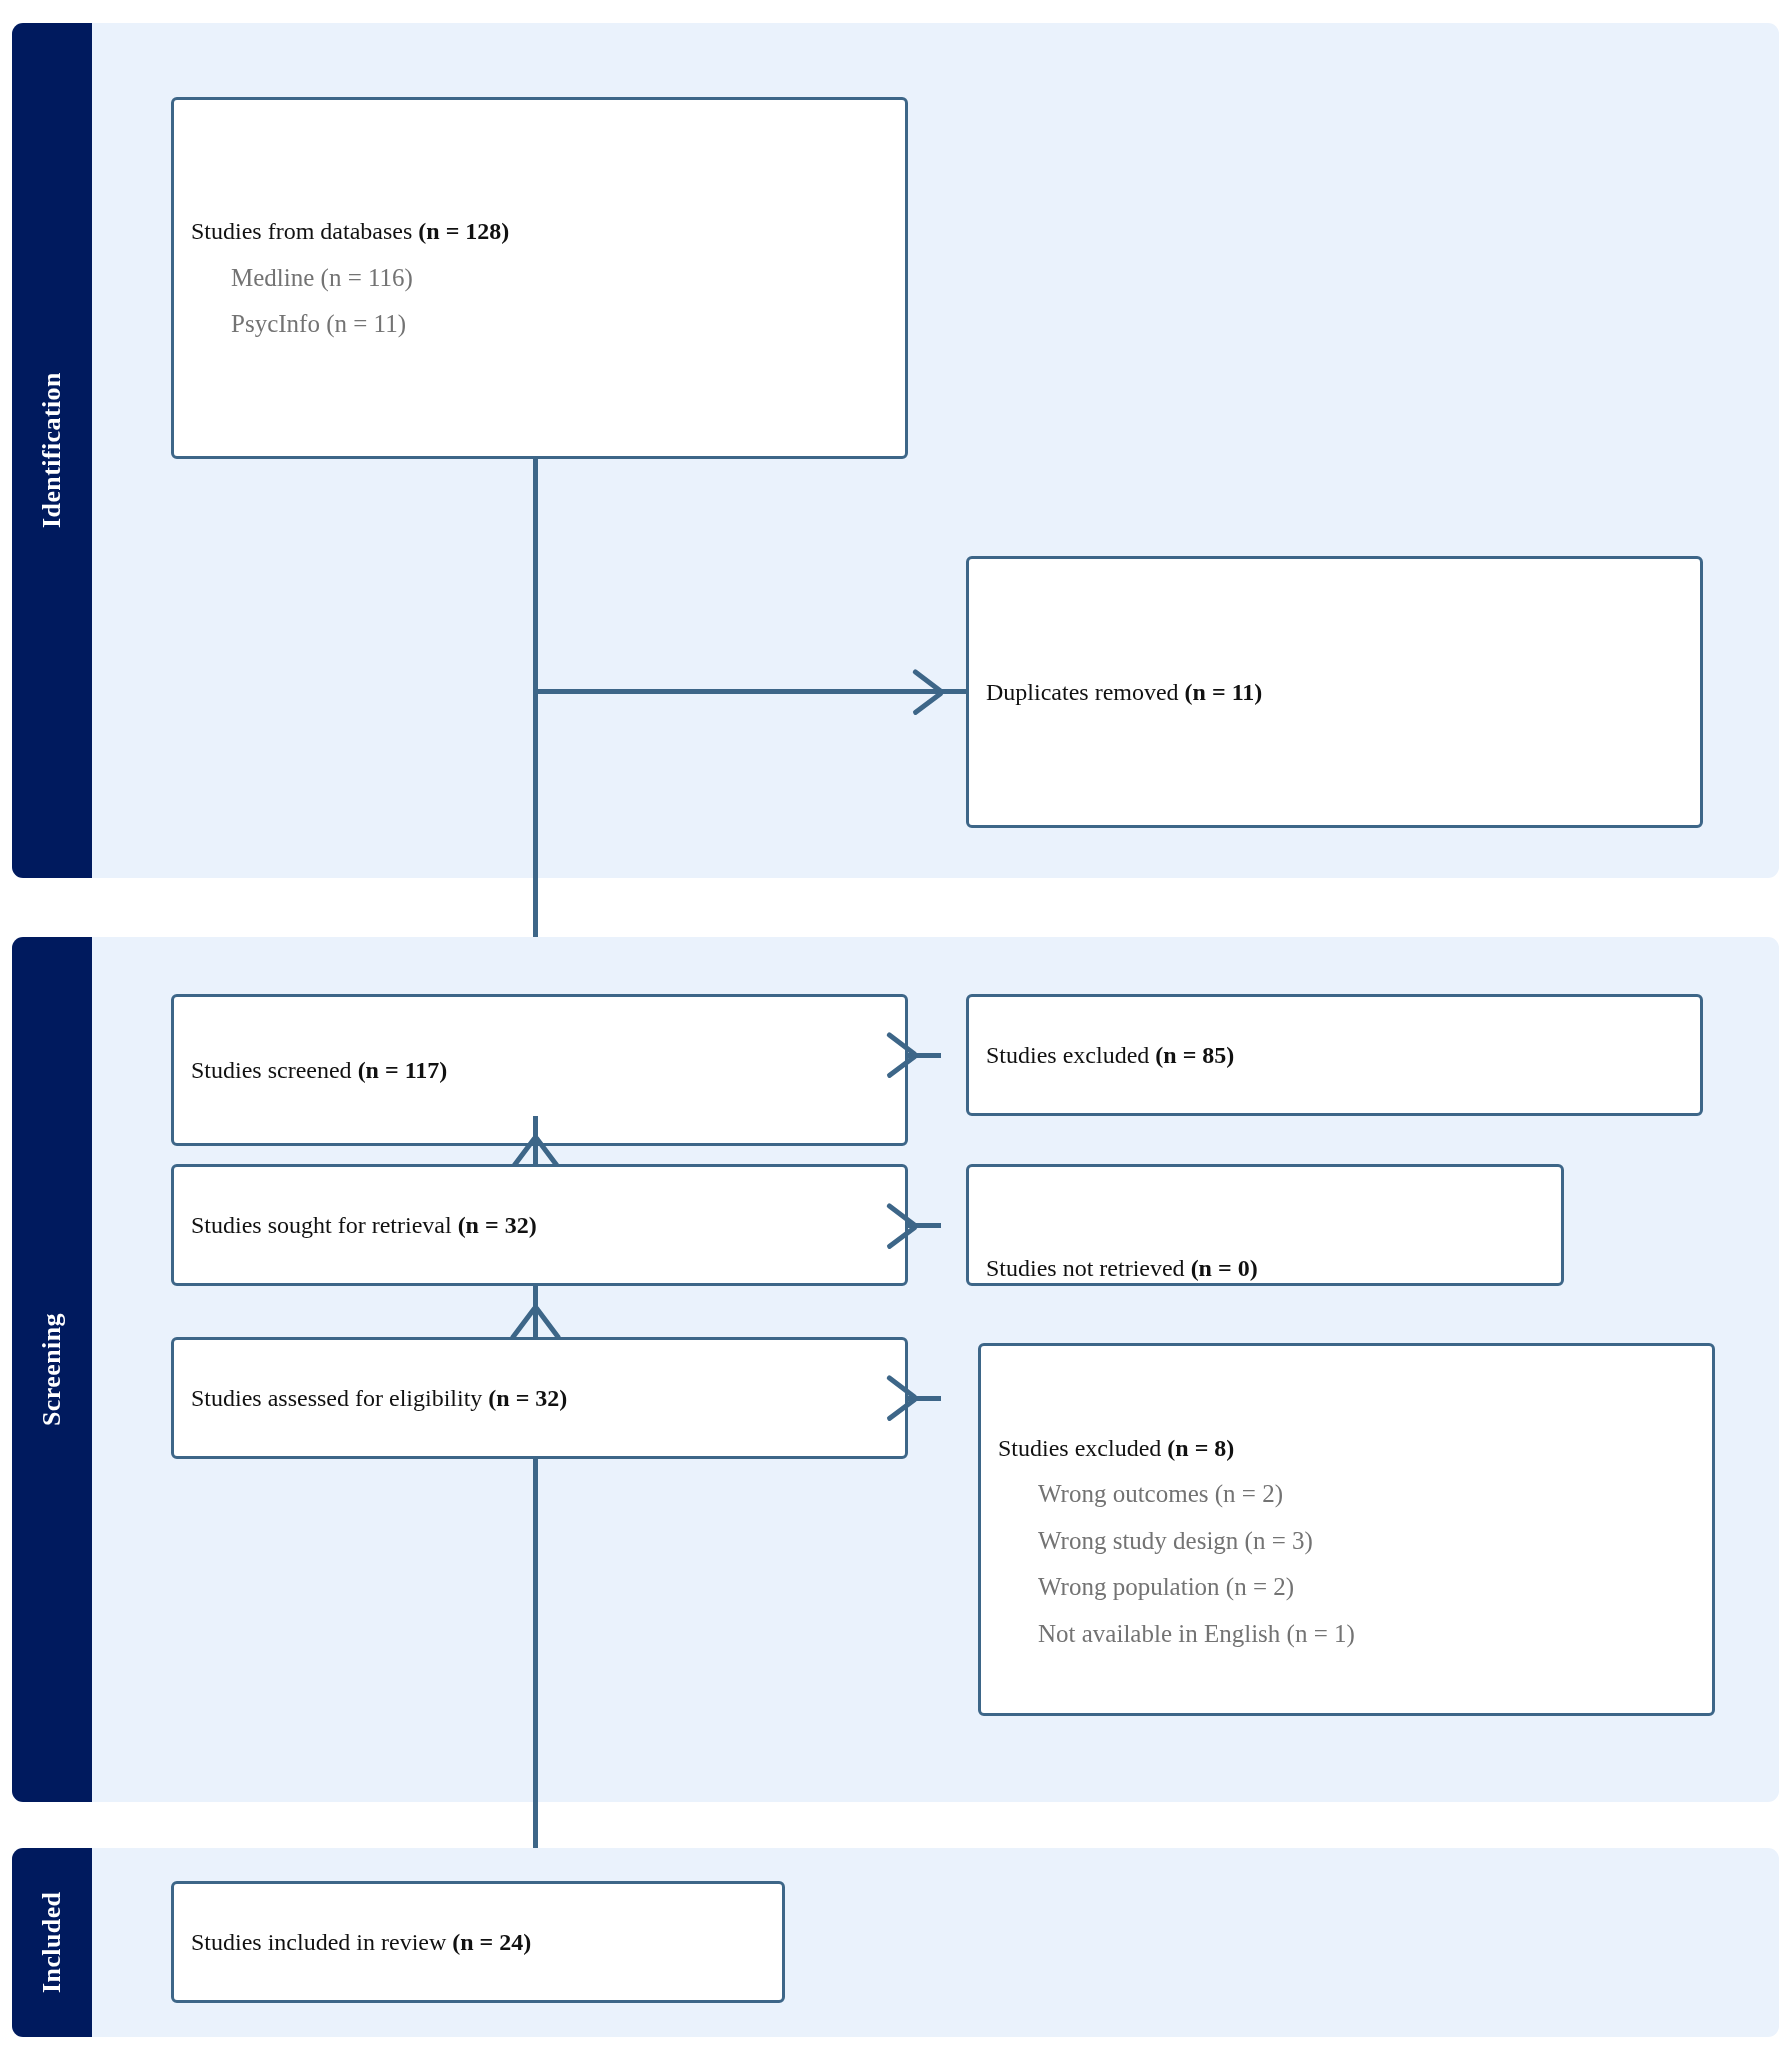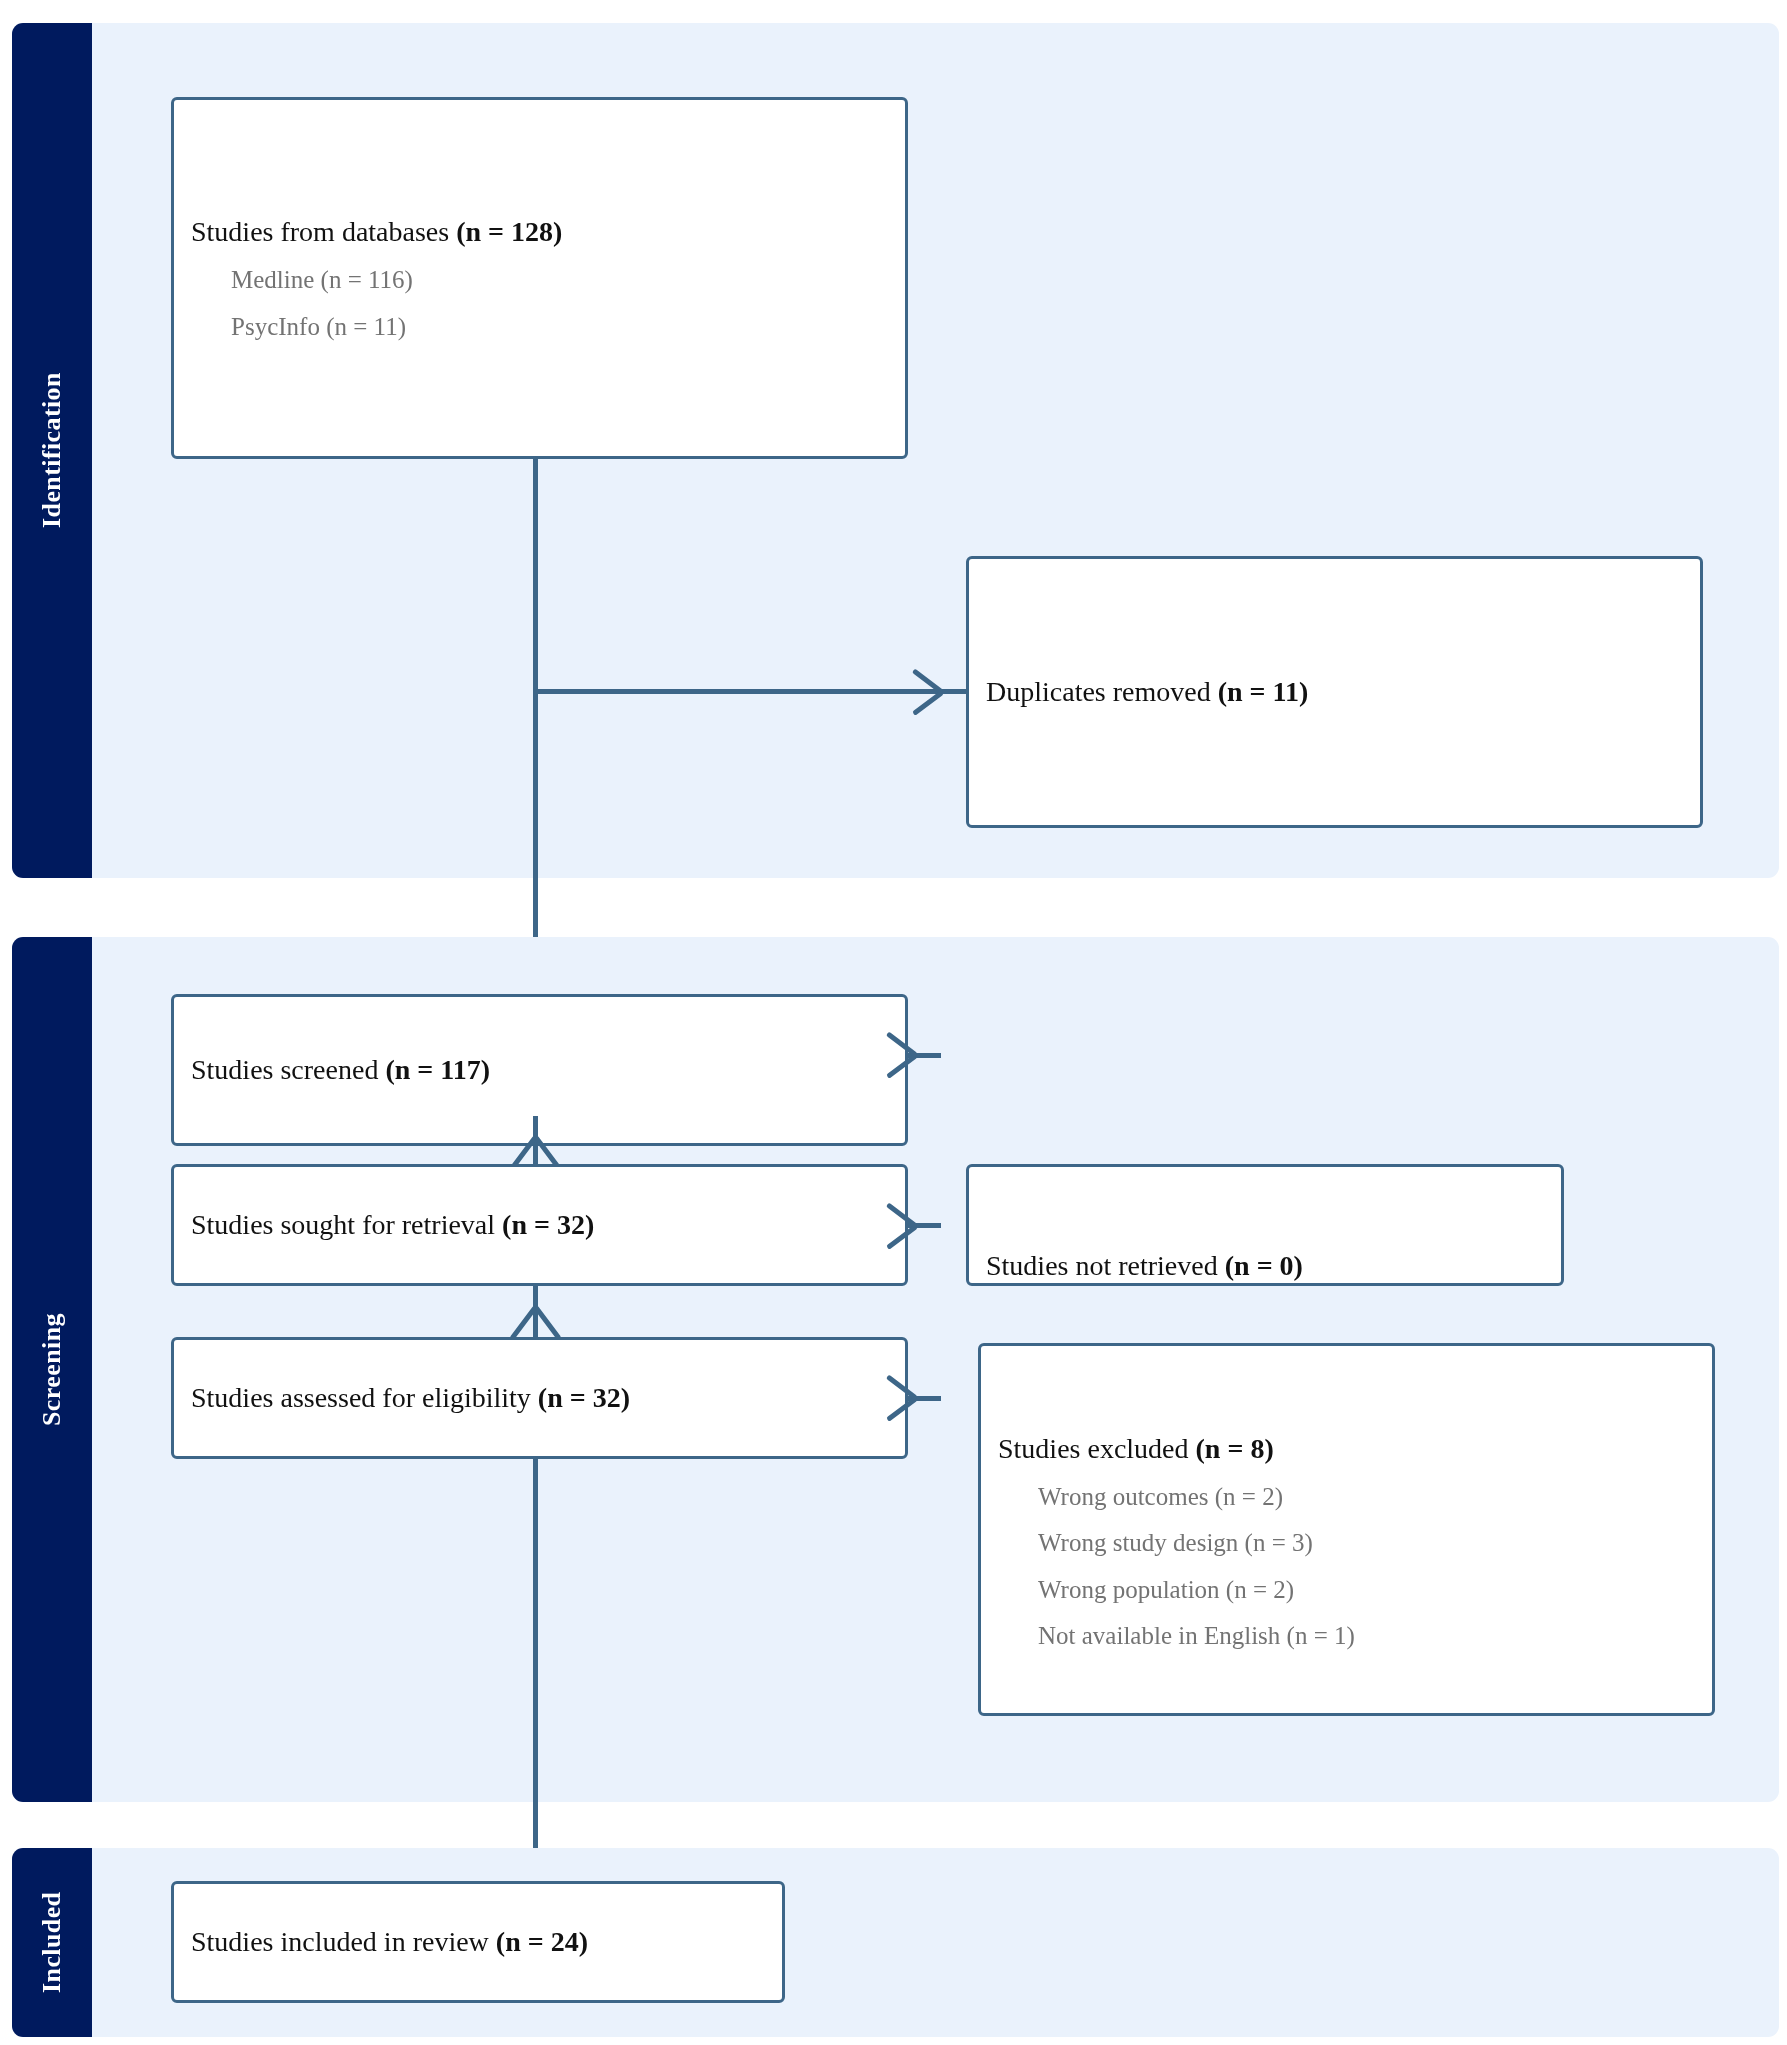--- a/index.html
+++ b/index.html
@@ -20,21 +20,21 @@
                display:flex;align-items:center;justify-content:center;
                color:#ffffff;font-weight:bold;font-size:26px;letter-spacing:0.4px;
                writing-mode:vertical-rl;transform:rotate(180deg);
                font-family:"Liberation Serif","DejaVu Serif",serif;}
 
   
   .box{position:absolute;background:#ffffff;border:3.8px solid #3d6688;
        border-radius:5.9px;box-sizing:border-box;
        display:flex;flex-direction:column;justify-content:center;}
   .box-inner{padding:0 17px;}
-  .box-title{font-size:28px;color:#111111;line-height:1.26;white-space:nowrap;}
+  .box-title{font-size:24px;color:#111111;line-height:1.26;white-space:nowrap;}
   .box-title b{font-weight:bold;}
   .sub{font-size:25px;color:#737373;line-height:1.26;margin-top:15px;
        margin-left:40px;white-space:nowrap;}
 
   
   .vline{position:absolute;background:#3d6688;width:4.6px;}
   .hline{position:absolute;background:#3d6688;height:4.6px;}
   .arrow-d{position:absolute;width:0;height:0;}
   .arrow-d::before,.arrow-d::after{content:"";position:absolute;
        background:#3d6688;width:4.6px;height:40px;border-radius:2.1px;top:0;}
@@ -87,20 +87,27 @@
   </div>
 
   <div class="box" style="left:171px;top:994px;width:737px;height:152px;">
     <div class="box-inner">
       <div class="box-title">
         <span>Studies screened </span><b>(n = 117)</b>
       </div>
     </div>
   </div>
 
+  <div class="box" style="left:966px;top:994px;width:737px;height:122px;">
+    <div class="box-inner">
+      <div class="box-title">
+        <span>Studies excluded </span><b>(n = 85)</b>
+      </div>
+    </div>
+  </div>
   <div class="hline" style="left:907px;top:1053px;width:34px;"></div>
   <div class="arrow-r" style="left:914px;top:1055px;"></div>
 
   <div class="vline" style="left:533px;top:1116px;height:55px;"></div>
   <div class="arrow-d" style="left:533px;top:1137px;"></div>
 
   <div class="box" style="left:171px;top:1164px;width:737px;height:122px;">
     <div class="box-inner">
       <div class="box-title">
         <span>Studies sought for retrieval </span><b>(n = 32)</b>

